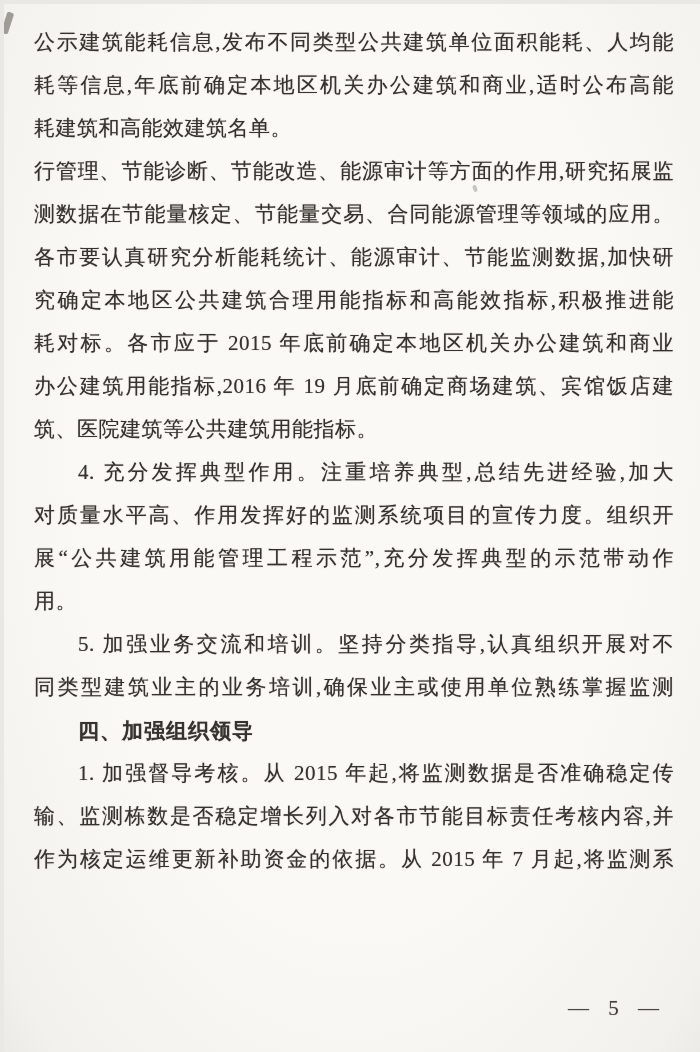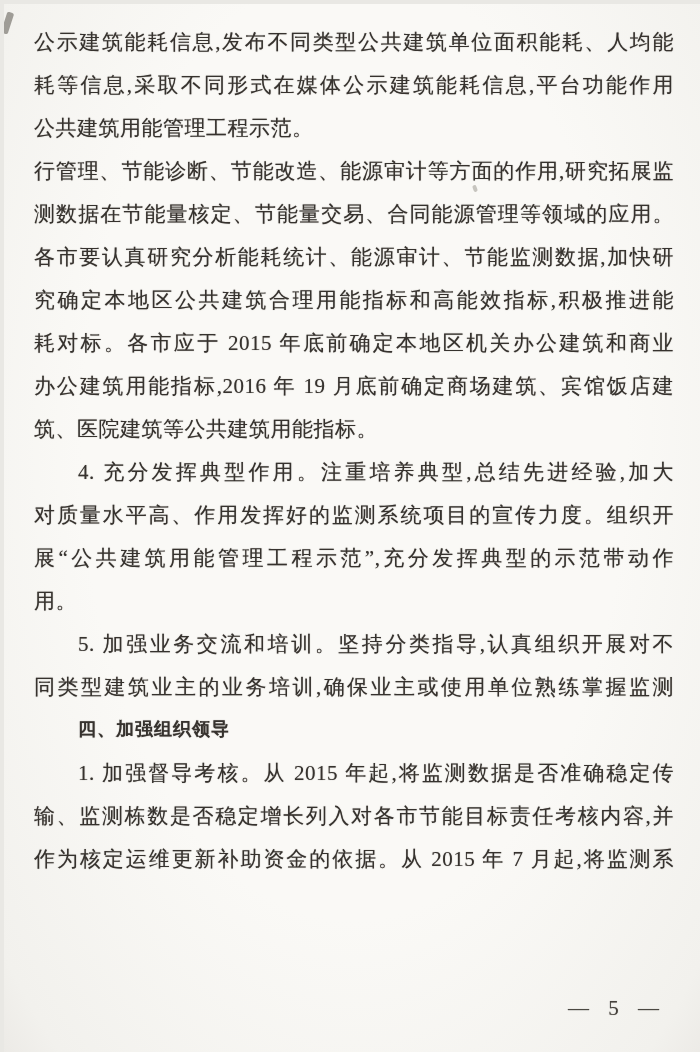--- a/index.html
+++ b/index.html
@@ -35,23 +35,23 @@
     overflow: hidden;
   }
   .line.end {
     text-align: left;
     text-align-last: left;
   }
   .line.indent {
     text-indent: 44px;
   }
   .heading {
-    font-family: Liberation Mono, monospace;
+    font-family: Liberation Sans, sans-serif;
     font-weight: 700;
-    font-size: 18px;
+    font-size: 21px;
     text-align: left;
     text-align-last: left;
     letter-spacing: 1px;
   }
   .page-footer {
     position: absolute;
     right: 38px;
     top: 992px;
     font-size: 21px;
     letter-spacing: 7px;
@@ -85,22 +85,22 @@
 <body>
 
 <div class="page">
   <div class="artifact-corner"></div>
   <div class="artifact-speck"></div>
 
   <div class="text-body">
 
     <div class="para">
       <div class="line">公示建筑能耗信息,发布不同类型公共建筑单位面积能耗、人均能</div>
-      <div class="line">耗等信息,采取不同形式在媒体公示建筑能耗信息,平台功能作用</div>
-      <div class="line end">公共建筑用能管理工程示范。</div>
+      <div class="line">耗等信息,年底前确定本地区机关办公建筑和商业,适时公布高能</div>
+      <div class="line end">耗建筑和高能效建筑名单。</div>
     </div>
 
     <div class="para">
       <div class="line">行管理、节能诊断、节能改造、能源审计等方面的作用,研究拓展监</div>
       <div class="line">测数据在节能量核定、节能量交易、合同能源管理等领域的应用。</div>
       <div class="line">各市要认真研究分析能耗统计、能源审计、节能监测数据,加快研</div>
       <div class="line">究确定本地区公共建筑合理用能指标和高能效指标,积极推进能</div>
       <div class="line">耗对标。各市应于 2015 年底前确定本地区机关办公建筑和商业</div>
       <div class="line">办公建筑用能指标,2016 年 19 月底前确定商场建筑、宾馆饭店建</div>
       <div class="line end">筑、医院建筑等公共建筑用能指标。</div>

